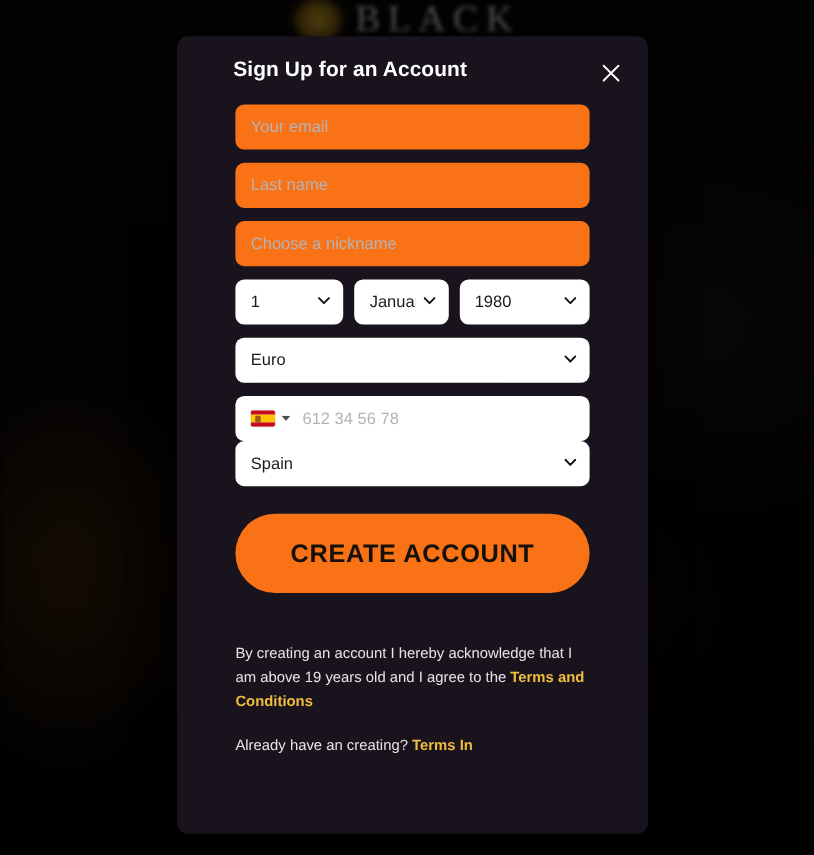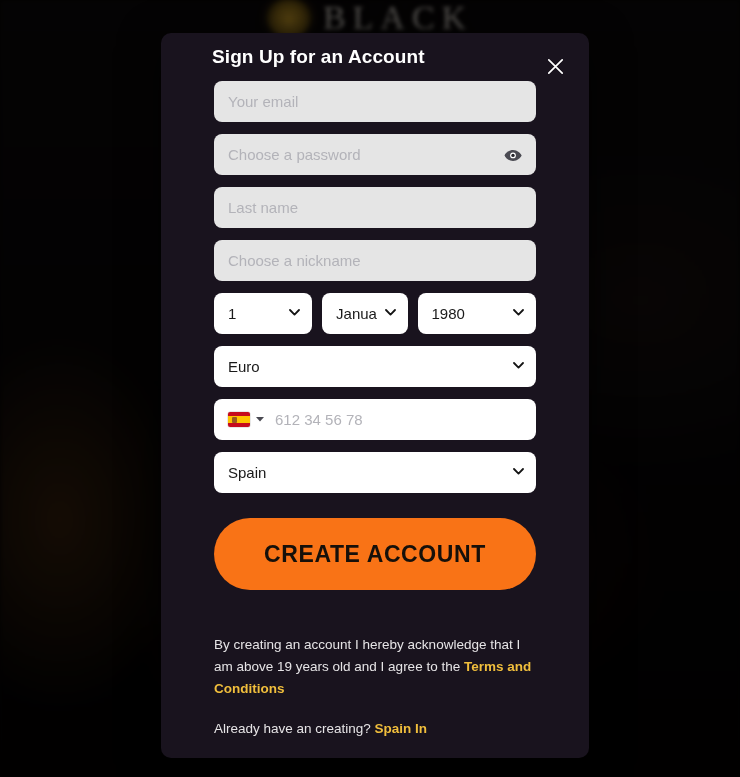--- a/index.html
+++ b/index.html
@@ -102,21 +102,21 @@
     width: 428px;
     height: 725px;
     background: #19131e;
     border-radius: 10px;
     overflow: hidden;
     box-shadow: 0 10px 40px rgba(0,0,0,0.75);
   }
 
   .modal-header {
     position: relative;
-    height: 48px;
+    height: 62px;
     display: flex;
     align-items: center;
     padding: 0 0 0 51px;
   }
   .modal-title {
     color: #ffffff;
     font-size: 19px;
     font-weight: bold;
     letter-spacing: 0.1px;
   }
@@ -143,21 +143,21 @@
     display: flex;
     gap: 10px;
     margin-bottom: 12px;
   }
 
   .inp {
     width: 100%;
     height: 41px;
     border: none;
     border-radius: 8px;
-    background: #e5e5e5;
+    background: #f97316;
     padding: 0 14px;
     font-family: "Liberation Sans", sans-serif;
     font-size: 15px;
     color: #1a1a1a;
     outline: none;
   }
   .inp::placeholder { color: #b3b3b9; }
 
   .pw-wrap { position: relative; width: 100%; }
   .eye-btn {
@@ -204,21 +204,21 @@
   }
 
   
   .phone-field {
     display: flex;
     align-items: center;
     height: 41px;
     background: #ffffff;
     border-radius: 8px;
     padding: 0 14px;
-    margin-bottom: 12px;
+    margin-bottom: 0;
   }
   .flag {
     width: 22px;
     height: 15px;
     border-radius: 2px;
     overflow: hidden;
     flex: 0 0 auto;
     position: relative;
     box-shadow: 0 0 0 0.5px rgba(0,0,0,0.18);
   }
@@ -324,32 +324,20 @@
         </svg>
       </button>
     </div>
 
     <div class="modal-body">
 
       <div class="field-row">
         <input class="inp" type="email" placeholder="Your email" style="">
       </div>
 
-      <div class="field-row">
-        <div class="pw-wrap">
-          <input class="inp" type="text" placeholder="Choose a password" style="">
-          <button class="eye-btn">
-            <svg width="18" height="13" viewBox="0 0 18 13" aria-hidden="true">
-              <path d="M9 0.9C4.6 0.9 1.3 4.1 0.5 6.4c0.8 2.3 4.1 5.5 8.5 5.5s7.7-3.2 8.5-5.5C16.7 4.1 13.4 0.9 9 0.9z" fill="#4a4a52"></path>
-              <circle cx="9" cy="6.4" r="2.9" fill="#ffffff"></circle>
-              <circle cx="9" cy="6.4" r="1.7" fill="#25252c"></circle>
-            </svg>
-          </button>
-        </div>
-      </div>
 
       <div class="field-row">
         <input class="inp" type="text" placeholder="Last name" style="">
       </div>
 
       <div class="field-row">
         <input class="inp" type="text" placeholder="Choose a nickname" style="">
       </div>
 
       <div class="field-row">
@@ -414,18 +402,18 @@
         </div>
       </div>
 
       <button class="cta">CREATE ACCOUNT</button>
 
       <div class="legal">
         <span>By creating an account I hereby acknowledge that I am above 19 years old and I agree to the </span><a href="#">Terms and Conditions</a>
       </div>
 
       <div class="signin-row">
-        <span>Already have an creating? </span><a href="#">Spain In</a>
+        <span>Already have an creating? </span><a href="#">Terms In</a>
       </div>
 
     </div>
   </div>
 </div>
 
 </body></html>

